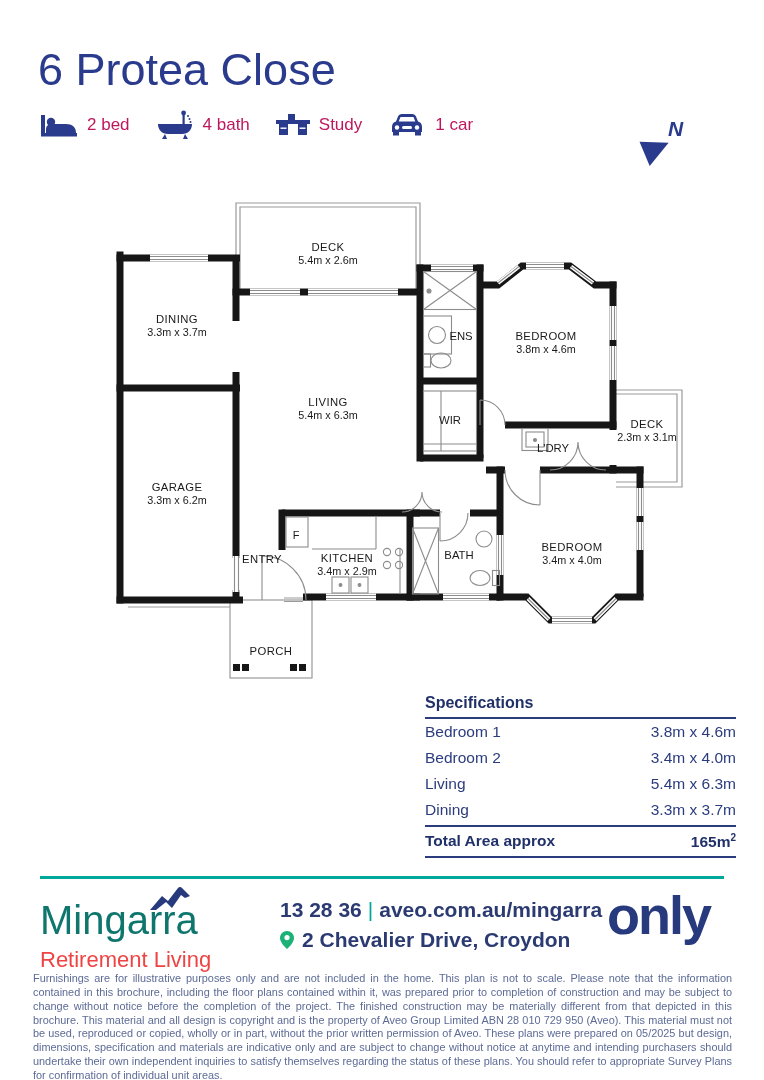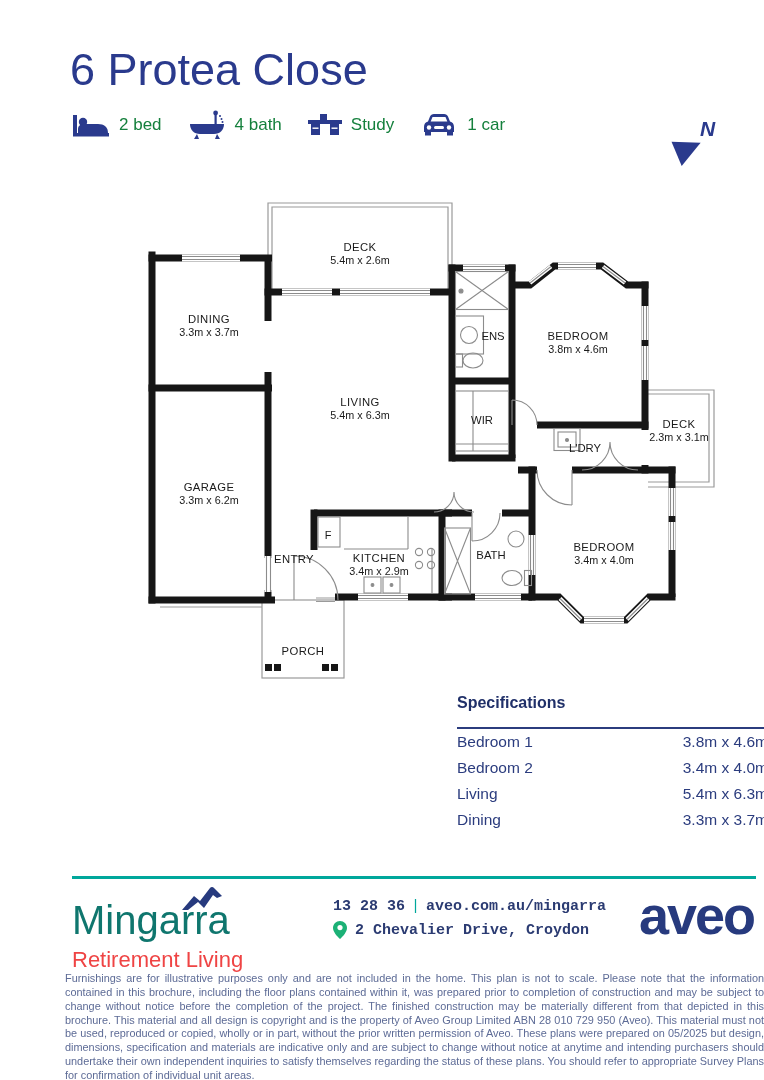--- a/index.html
+++ b/index.html
@@ -1,42 +1,42 @@
 <!DOCTYPE html>
 <html><head>
 <meta charset="utf-8">
 <style>
   html,body{margin:0;padding:0;}
   body{width:764px;height:1080px;background:#ffffff;position:relative;overflow:hidden;
        font-family:"Liberation Sans",sans-serif;-webkit-font-smoothing:antialiased;}
-  .abs{position:absolute;margin-left:32px;}
+  .abs{position:absolute;}
   
   .title{left:38px;top:44px;font-size:45px;font-weight:400;color:#2a3a8d;letter-spacing:0;}
   .features{left:40px;top:108px;height:34px;display:flex;align-items:center;color:#2a3a8d;}
   .feature{display:flex;align-items:center;margin-right:26px;}
   .feature svg{display:block;}
-  .feature .flabel{font-size:17px;margin-left:9px;color:#15803d;}
+  .feature .flabel{font-size:17px;margin-left:9px;color:#be185d;}
   .compass{left:630px;top:114px;width:64px;height:64px;}
   
   .plan{left:100px;top:185px;width:600px;height:505px;}
   
   .specs{left:425px;top:694px;width:311px;color:#2b3c7e;}
-  .specs .sp-head{font-size:16px;font-weight:700;color:#203069;padding-bottom:15px;
+  .specs .sp-head{font-size:16px;font-weight:700;color:#203069;padding-bottom:5px;
                   border-bottom:2px solid #2b3c7e;}
   .sp-row{display:flex;justify-content:space-between;font-size:15.5px;padding:4px 0;text-align:center;}
   .sp-total{display:flex;justify-content:space-between;font-size:15.5px;font-weight:700;
             color:#203069;padding:5px 0;border-top:2px solid #2b3c7e;border-bottom:2px solid #2b3c7e;margin-top:2px;}
   .sp-total sup{font-size:10px;}
   
   .teal-rule{left:40px;top:876px;width:684px;height:3px;background:#00a79b;}
   .brand{left:40px;top:886px;color:#273a7e;}
   .brand .mountain{position:absolute;left:108px;top:0px;}
   .brand .bname{font-size:40px;line-height:1;margin-top:14px;color:#0f766e;}
   .brand .btag{font-size:22px;margin-top:7px;color:#ef4444;}
-  .contact{left:301px;top:898px;color:#2b3b72;font-weight:700;font-size:15px;font-family:Liberation Mono, monospace;}
+  .contact{left:280px;top:898px;color:#2b3b72;font-weight:700;font-size:21px;}
   .contact .sep{color:#00a79b;padding:0 6px;font-weight:400;}
   .contact .addr-line{display:flex;align-items:center;margin-top:6px;}
   .contact .addr-line svg{margin-right:8px;}
   .aveo-logo{left:607px;top:884px;font-size:54px;font-weight:700;letter-spacing:-2px;color:#273a7e;}
   .disclaimer{left:33px;top:972px;width:699px;font-size:10.9px;line-height:1.27;
               text-align:justify;color:#5d6b96;}
   text{font-family:"Liberation Sans",sans-serif;}
 </style>
 </head>
 <body>
@@ -273,20 +273,24 @@
     <span>3.4m x 4.0m</span>
   </div>
   <div class="sp-row">
     <span>Living</span>
     <span>5.4m x 6.3m</span>
   </div>
   <div class="sp-row">
     <span>Dining</span>
     <span>3.3m x 3.7m</span>
   </div>
+  <div class="sp-total">
+    <span>Total Area approx</span>
+    <span><span>165m</span><sup>2</sup></span>
+  </div>
 </div>
 
 <div class="abs teal-rule"></div>
 
 <div class="abs brand">
   <svg class="mountain" width="60" height="26" viewBox="0 0 60 26">
     <path fill="#273a7e" d="M2 24 L14 10 L20 15 L30 2 C31 .5 33 .5 34 2 L42 10 L37 12 L33 9 L24 22 L18 16 L8 24 Z"></path>
   </svg>
   <div class="bname">Mingarra</div>
   <div class="btag">Retirement Living</div>
@@ -298,15 +302,15 @@
   </div>
   <div class="addr-line">
     <svg width="14" height="18" viewBox="0 0 14 18">
       <path fill="#1cb176" d="M7 0 C3.1 0 0 3.1 0 7 c0 5 7 11 7 11 s7 -6 7 -11 C14 3.1 10.9 0 7 0 Z"></path>
       <circle cx="7" cy="6.6" r="2.6" fill="#ffffff"></circle>
     </svg>
     <span>2 Chevalier Drive, Croydon</span>
   </div>
 </div>
 
-<div class="abs aveo-logo">aveo</div>
+<div class="abs aveo-logo">only</div>
 
 <div class="abs disclaimer">Furnishings are for illustrative purposes only and are not included in the home. This plan is not to scale. Please note that the information contained in this brochure, including the floor plans contained within it, was prepared prior to completion of construction and may be subject to change without notice before the completion of the project. The finished construction may be materially different from that depicted in this brochure. This material and all design is copyright and is the property of Aveo Group Limited ABN 28 010 729 950 (Aveo). This material must not be used, reproduced or copied, wholly or in part, without the prior written permission of Aveo. These plans were prepared on 05/2025 but design, dimensions, specification and materials are indicative only and are subject to change without notice at anytime and intending purchasers should undertake their own independent inquiries to satisfy themselves regarding the status of these plans. You should refer to appropriate Survey Plans for confirmation of individual unit areas.</div>
 
 </body></html>

